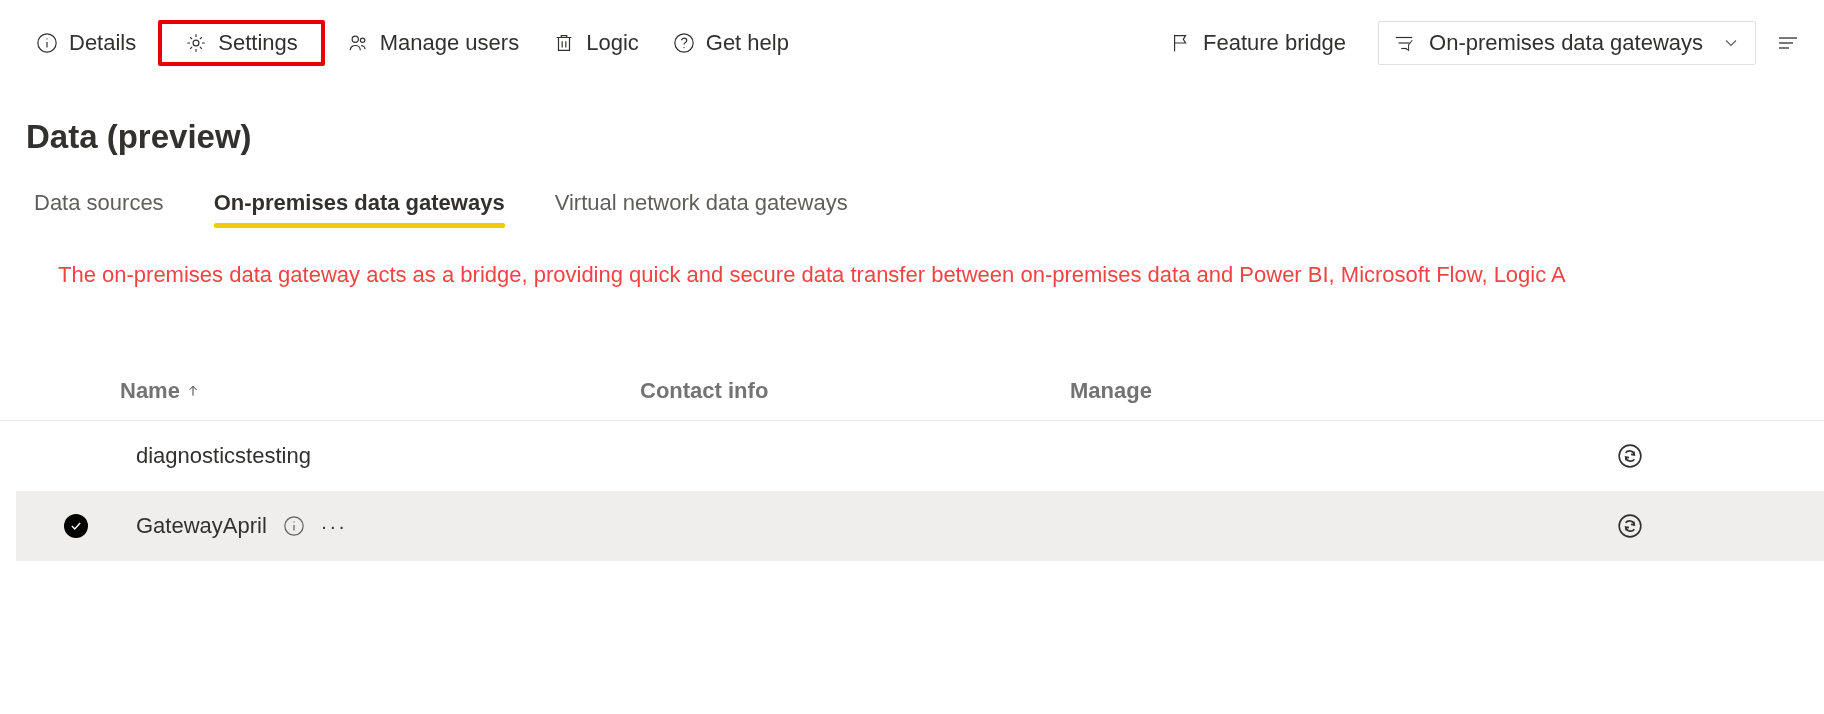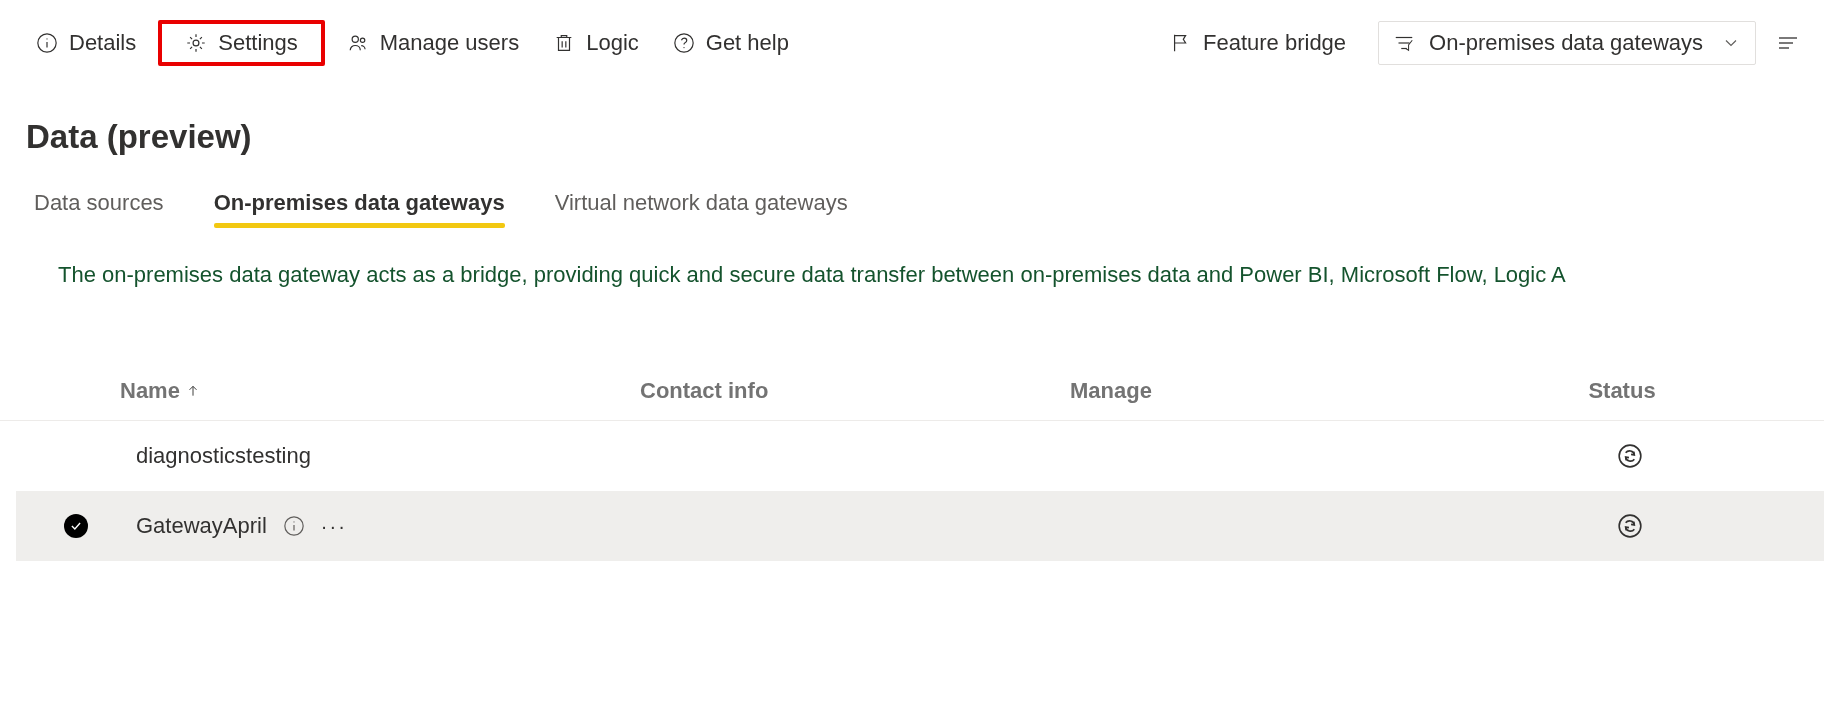--- a/index.html
+++ b/index.html
@@ -63,21 +63,21 @@
   .tab.active::after {
     content: "";
     position: absolute;
     left: 0; right: 0; bottom: -2px;
     height: 5px;
     background: #f2c811;
     border-radius: 2px;
   }
   .description {
     font-size: 22px;
-    color: #14532d;
+    color: #ef4444;
     padding: 36px 0 0 58px;
     white-space: nowrap;
     overflow: hidden;
   }
   .table {
     margin-top: 90px;
   }
   .thead, .trow {
     display: grid;
     grid-template-columns: 120px 520px 430px 380px 1fr;
@@ -210,21 +210,20 @@
     <div></div>
     <div class="col-name sort">
       <span>Name</span>
       <svg viewBox="0 0 24 24">
           <line x1="12" y1="20" x2="12" y2="4"></line>
           <polyline points="6 10 12 4 18 10"></polyline>
         </svg>
     </div>
     <div>Contact info</div>
     <div>Manage</div>
-    <div class="col-status">Status</div>
   </div>
 
   <div class="trow">
     <div class="check-col"></div>
     <div class="name-cell">
       <span>diagnosticstesting</span>
     </div>
     <div></div>
     <div></div>
     <div class="status-cell">

